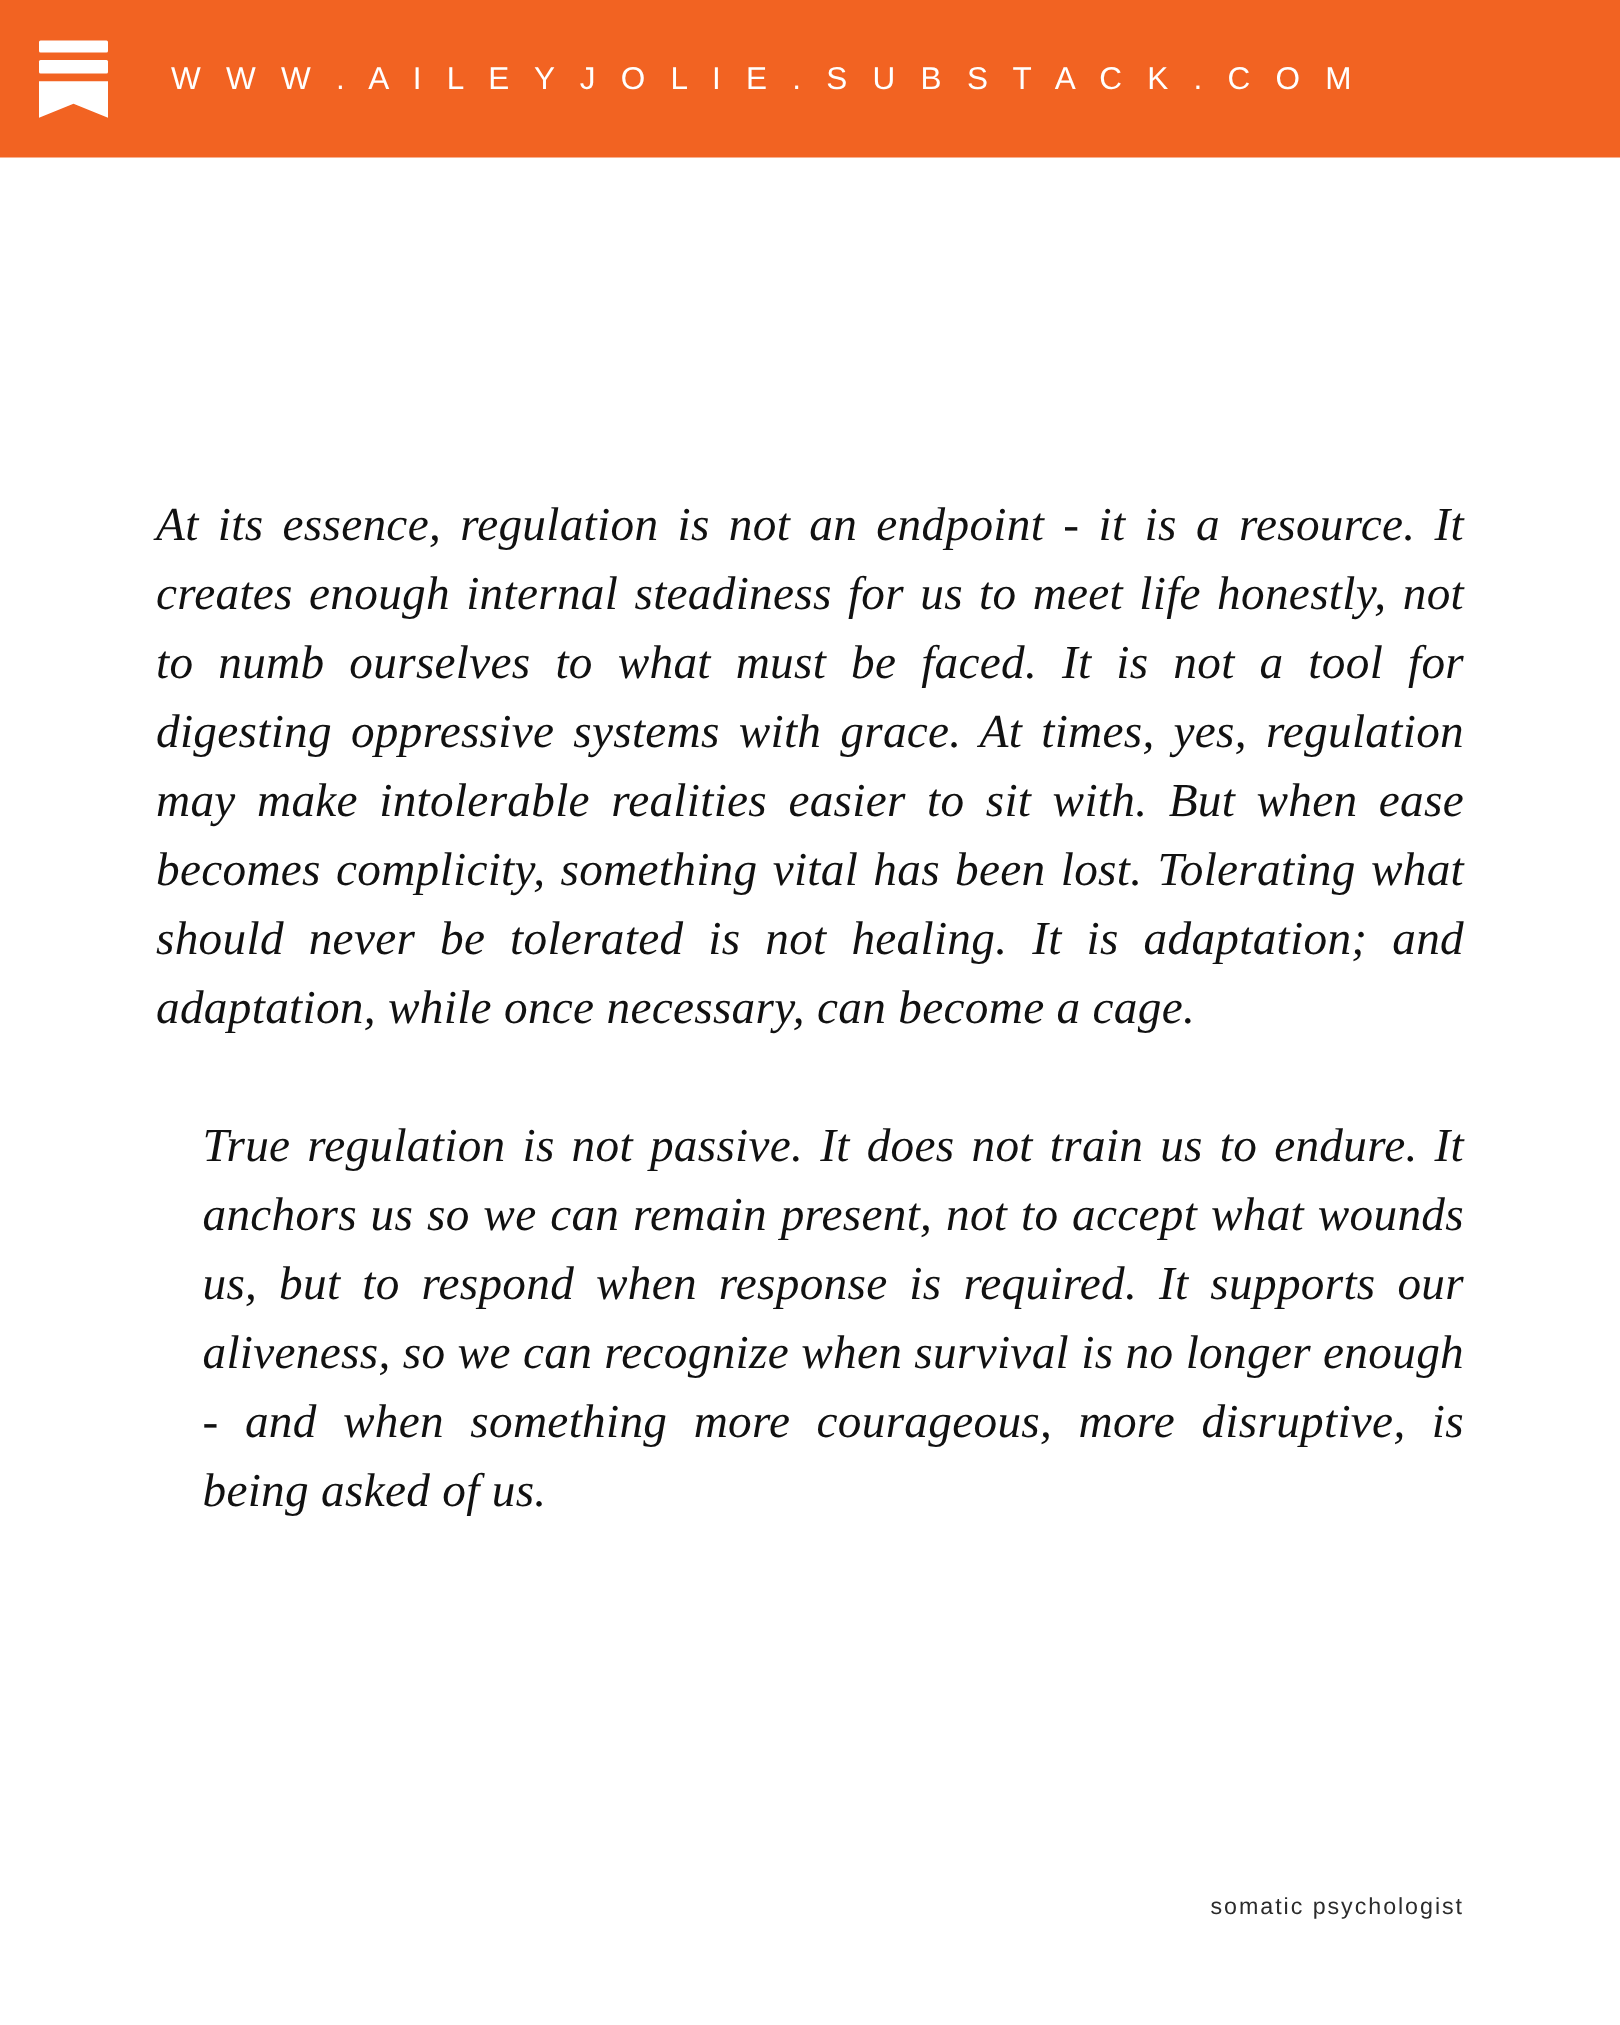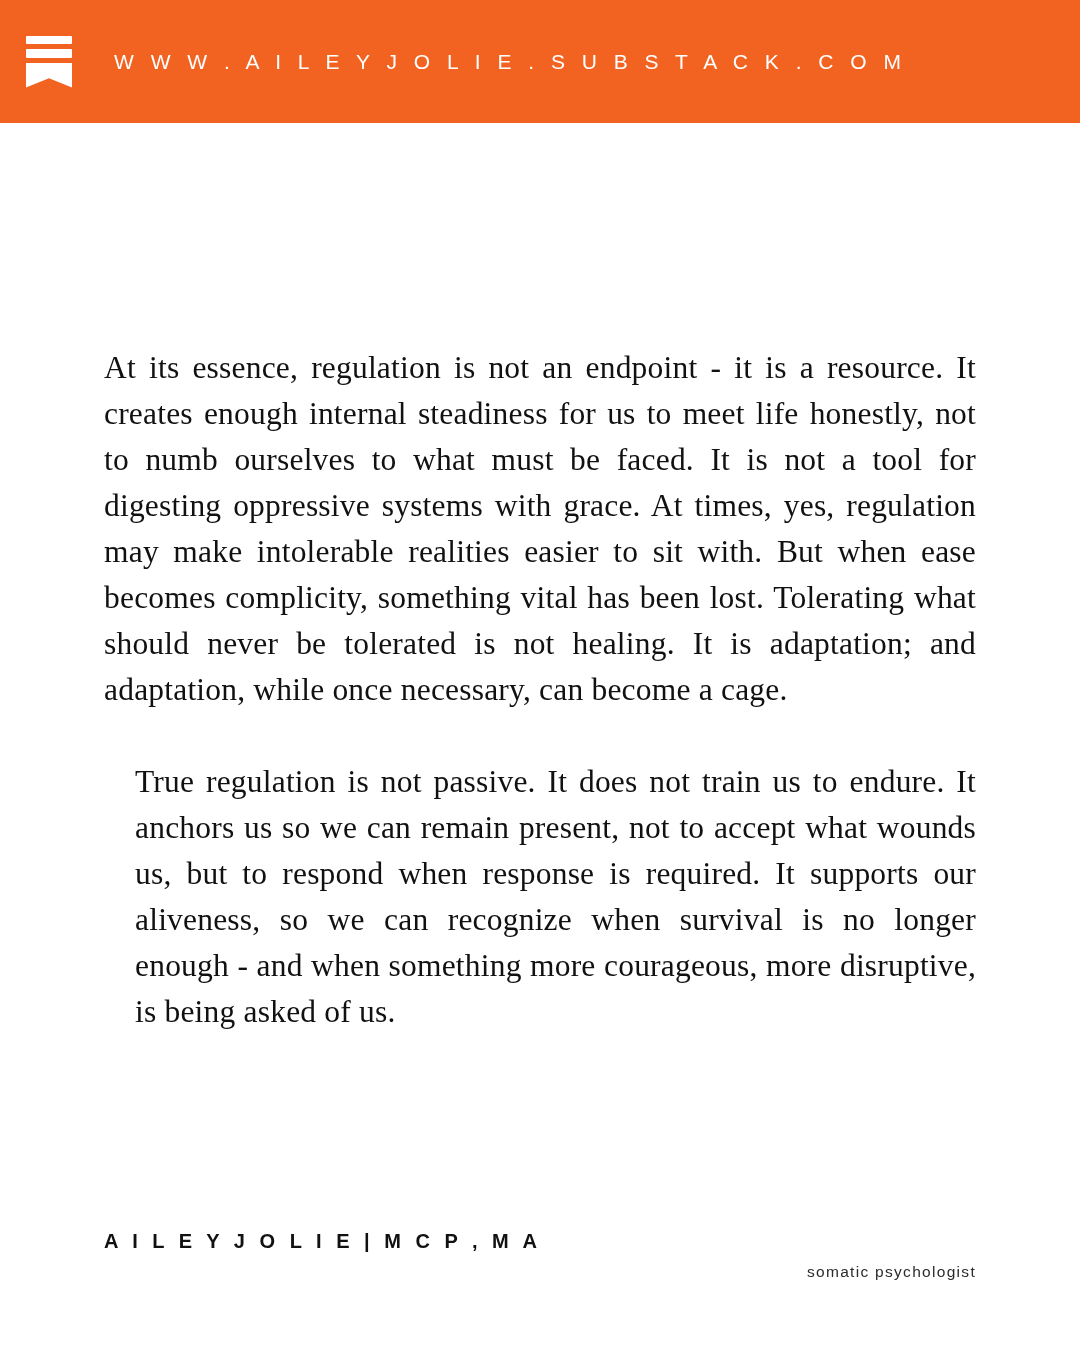--- a/index.html
+++ b/index.html
@@ -19,21 +19,21 @@
     width: 1080px;
     height: 1350px;
     position: relative;
     display: flex;
     flex-direction: column;
     background: #ffffff;
   }
 
   
   .header-bar {
-    height: 123px;
+    height: 105px;
     background: #F26322;
     display: flex;
     align-items: center;
     position: relative;
     flex: 0 0 auto;
   }
 
   .substack-mark {
     margin-left: 26px;
     width: 46px;
@@ -84,20 +84,21 @@
 
   .para {
     font-family: "Liberation Serif", serif;
     font-size: 31.5px;
     line-height: 46px;
     color: #111111;
     text-align: justify;
     text-justify: inter-word;
     margin: 0 0 46px 0;
     letter-spacing: 0.2px;
+    font-style: italic;
   }
   .para:last-child {
     margin-bottom: 0;
     margin-left: 31px;
   }
 
   
   .footer {
     position: absolute;
     left: 104px;
@@ -141,18 +142,17 @@
     <div class="site-url">W W W . A I L E Y J O L I E . S U B S T A C K . C O M</div>
   </div>
 
   <div class="content">
     <div class="quote-block">
       <p class="para">At its essence, regulation is not an endpoint - it is a resource. It creates enough internal steadiness for us to meet life honestly, not to numb ourselves to what must be faced. It is not a tool for digesting oppressive systems with grace. At times, yes, regulation may make intolerable realities easier to sit with. But when ease becomes complicity, something vital has been lost. Tolerating what should never be tolerated is not healing. It is adaptation; and adaptation, while once necessary, can become a cage.</p>
       <p class="para">True regulation is not passive. It does not train us to endure. It anchors us so we can remain present, not to accept what wounds us, but to respond when response is required. It supports our aliveness, so we can recognize when survival is no longer enough - and when something more courageous, more disruptive, is being asked of us.</p>
     </div>
 
     <div class="footer">
-      <div class="author-name">A I L E Y   J O L I E   |   M C P ,   M A</div>
       <div class="author-role">somatic psychologist</div>
     </div>
   </div>
 
 </div>
 
 </body></html>

